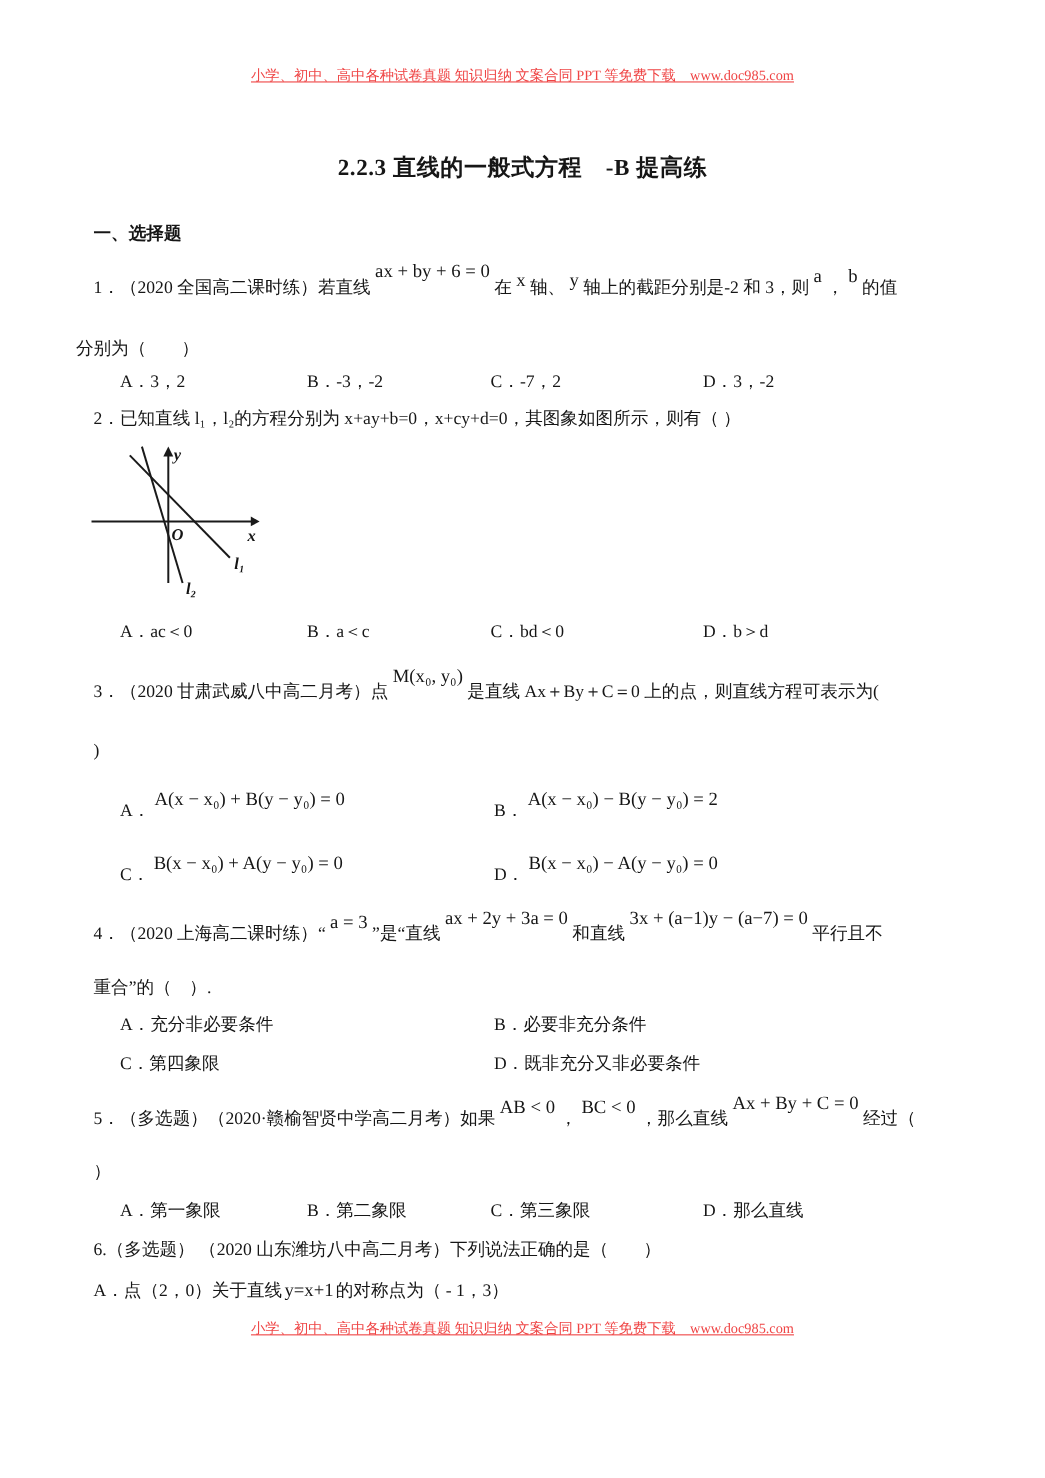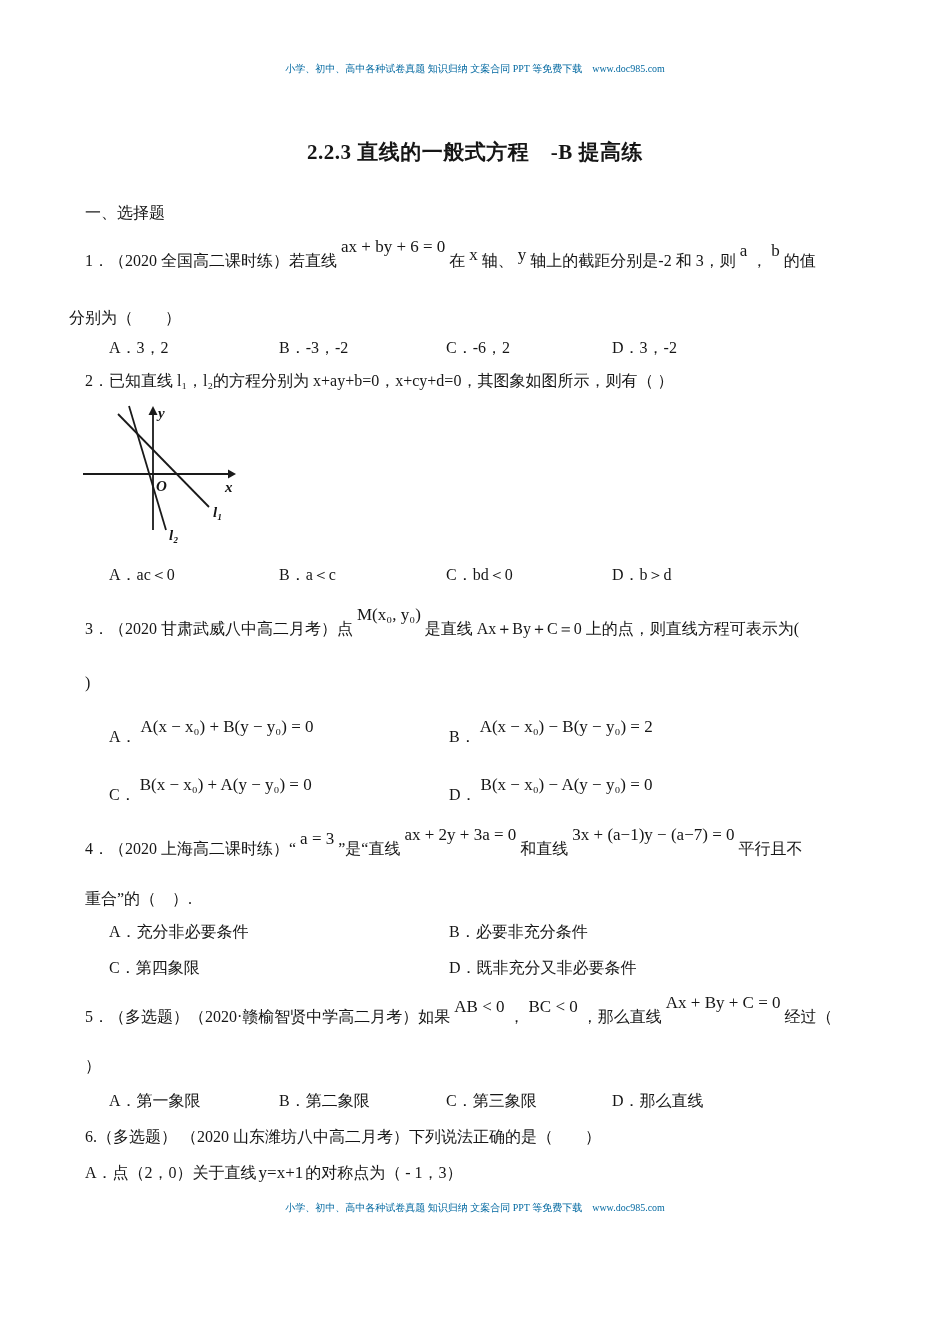--- a/index.html
+++ b/index.html
@@ -3,29 +3,29 @@
 <meta charset="utf-8">
 <style>
   html,body{margin:0;padding:0;}
   body{
     width:950px;height:1344px;position:relative;background:#ffffff;
     font-family:"Liberation Serif","DejaVu Serif",serif;color:#161616;
     overflow:hidden;
   }
   .line{position:absolute;white-space:nowrap;font-size:16px;line-height:21px;}
   .center{left:0;width:950px;text-align:center;}
-  .hf{font-size:10px;color:#0369a1;}
+  .hf{font-size:13px;color:#ef4444;text-decoration:underline;}
   .title{font-size:21px;font-weight:bold;letter-spacing:.5px;}
-  .b{font-weight:normal;}
+  .b{font-weight:bold;}
   .fx{font-family:"Liberation Serif","DejaVu Serif",serif;font-size:17px;margin:0 4px;display:inline-block;}
   .rA{position:relative;top:-6px;}
   .rB{position:relative;top:-10px;}
   .rC{position:relative;top:-14px;}
   .opt{position:absolute;top:0;white-space:nowrap;margin-left:24px;}
-  .o0{left:0;} .o1{left:170px;} .o2{left:337px;} .o3{left:503px;}
+  .o0{left:0;} .o1{left:170px;} .o2{left:337px;} .o3{left:530px;}
   .oR{left:340px;}
   .graph{position:absolute;left:83px;top:398px;}
   .graph line{stroke:#1a1a1a;stroke-width:1.8;}
   .graph .glabel{font-family:"Liberation Serif","DejaVu Serif",serif;font-style:italic;font-weight:bold;font-size:15px;fill:#141414;}
   .graph polygon{fill:#1a1a1a;}
 </style>
 </head>
 <body>
 
 <div class="line center hf" style="top:58px">小学、初中、高中各种试卷真题 知识归纳 文案合同 PPT 等免费下载　www.doc985.com</div>
@@ -34,21 +34,21 @@
 
 <div class="line b" style="top:202px;left:85px">一、选择题</div>
 
 <div class="line" style="top:250px;left:85px">
   <span>1．（2020 全国高二课时练）若直线</span><span class="fx rC">ax + by + 6 = 0</span><span>在</span><span class="fx rA">x</span><span>轴、</span><span class="fx rA">y</span><span>轴上的截距分别是-2 和 3，则</span><span class="fx rB">a</span><span>，</span><span class="fx rB">b</span><span>的值</span>
 </div>
 <div class="line" style="top:307px;left:69px">分别为（　　）</div>
 <div class="line" style="top:337px;left:85px">
   <span class="opt o0">A．3，2</span>
   <span class="opt o1">B．-3，-2</span>
-  <span class="opt o2">C．-6，2</span>
+  <span class="opt o2">C．-7，2</span>
   <span class="opt o3">D．3，-2</span>
 </div>
 
 <div class="line" style="top:370px;left:85px">2．已知直线 l₁，l₂的方程分别为 x+ay+b=0，x+cy+d=0，其图象如图所示，则有（ ）</div>
 
 <svg class="graph" width="170" height="150" viewBox="0 0 170 150">
   <line x1="0" y1="76" x2="147" y2="76"></line>
   <polygon points="145,71.5 153,76 145,80.5"></polygon>
   <line x1="70" y1="132" x2="70" y2="12"></line>
   <polygon points="65.5,17 70,8 74.5,17"></polygon>

